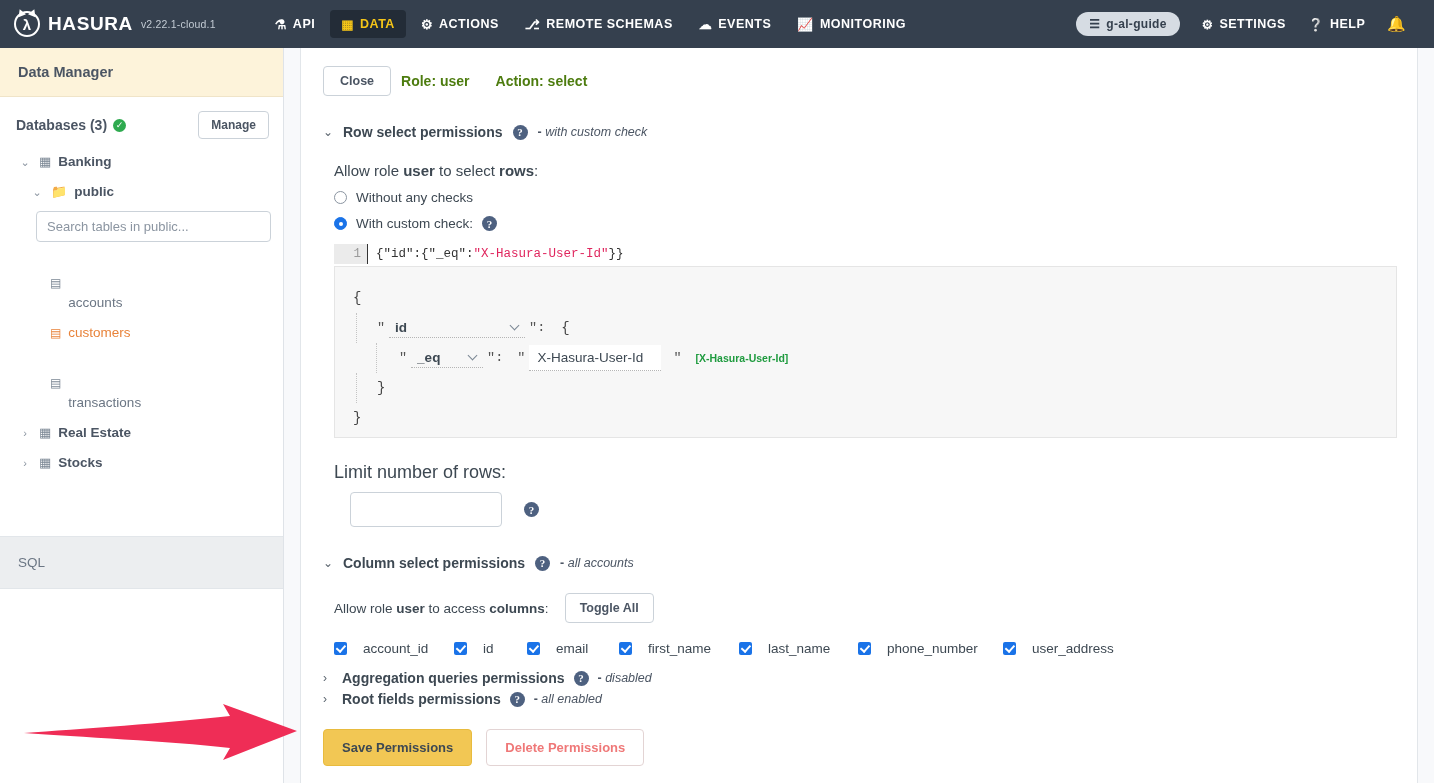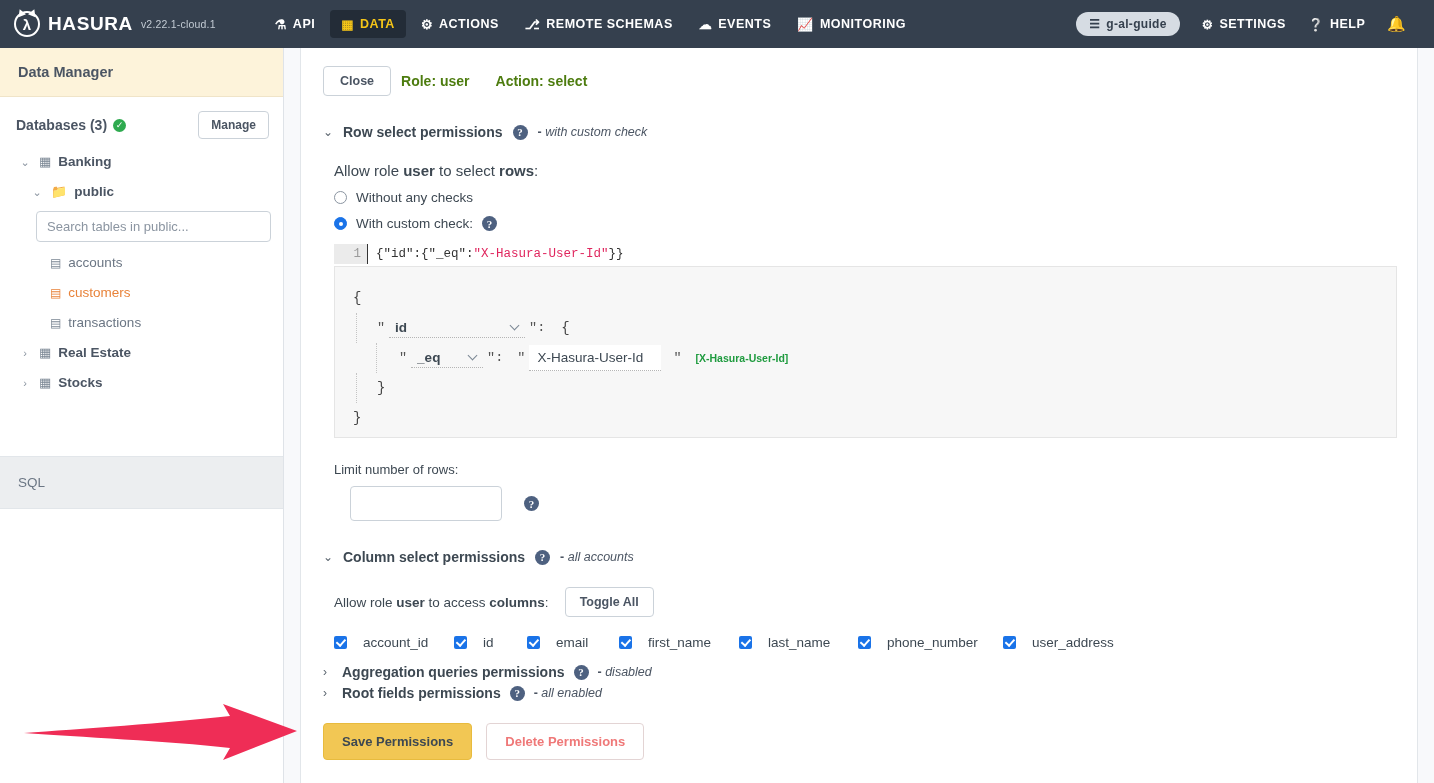--- a/index.html
+++ b/index.html
@@ -98,21 +98,21 @@
   .tnode {
     display: flex; align-items: center; gap: 7px;
     padding: 4px 10px 4px 0; cursor: pointer; line-height: 22px;
   }
   .chev { width: 14px; text-align: center; color: #8b95a1; font-size: 11px; flex:none; }
   .db-icon { color: #7b8794; font-size: 13px; flex:none; }
   .lvl1 { padding-left: 18px; }
   .lvl2 { padding-left: 30px; }
   .lvl3 { padding-left: 50px; }
   .tname { font-weight: bold; color: #4b5563; }
-  .tname-plain { color: #6b7684; font-weight: normal; }
+  .tname-plain { color: #6b7684; font-weight: normal; margin-top: 40px; }
   .tname-active { color: #e8833a; font-weight: normal; }
   .search-wrap { padding: 4px 12px 6px 36px; }
   .search-input {
     width: 100%; padding: 7px 10px; font-size: 13px;
     border: 1px solid #cbd2d9; border-radius: 4px;
     color: #4b5563; font-family: inherit; background:#fff;
   }
   .search-input::placeholder { color: #8b95a1; }
   .grid-ic { font-size: 12px; color: #7b8794; flex:none; }
   .grid-ic.orange { color: #e8833a; }
@@ -212,21 +212,21 @@
   }
   .sel-id { width: 136px; }
   .sel-eq { width: 72px; }
   .jb-val {
     border: none; border-bottom: 1px dotted #b5b5b5; background: #fff;
     font-family: "Liberation Sans", sans-serif; font-size: 13.5px;
     color: #3d4852; padding: 5px 8px; width: 132px; outline: none;
   }
   .jb-hint { color: #1f9b3f; font-size: 10.5px; font-weight: bold; margin-left: 10px; }
 
-  .limit-label { margin-top: 24px; font-size: 13px; color: #3d4852; }
+  .limit-label { margin-top: 24px; font-size: 18px; color: #3d4852; }
   .limit-row { display: flex; align-items: center; gap: 22px; margin-top: 9px; padding-left: 16px;}
   .limit-input {
     width: 152px; padding: 9px 10px; border: 1px solid #cbd2d9;
     border-radius: 4px; font-size: 13px; font-family: inherit; outline: none;
   }
 
   .cols-row { display: flex; align-items: center; gap: 16px; margin-top: 22px; font-size: 13.5px; color:#3d4852;}
   .toggle-btn {
     border: 1px solid #cbd2d9; background: #fff; border-radius: 4px;
     padding: 7px 14px; font-size: 12.5px; font-weight: bold;

